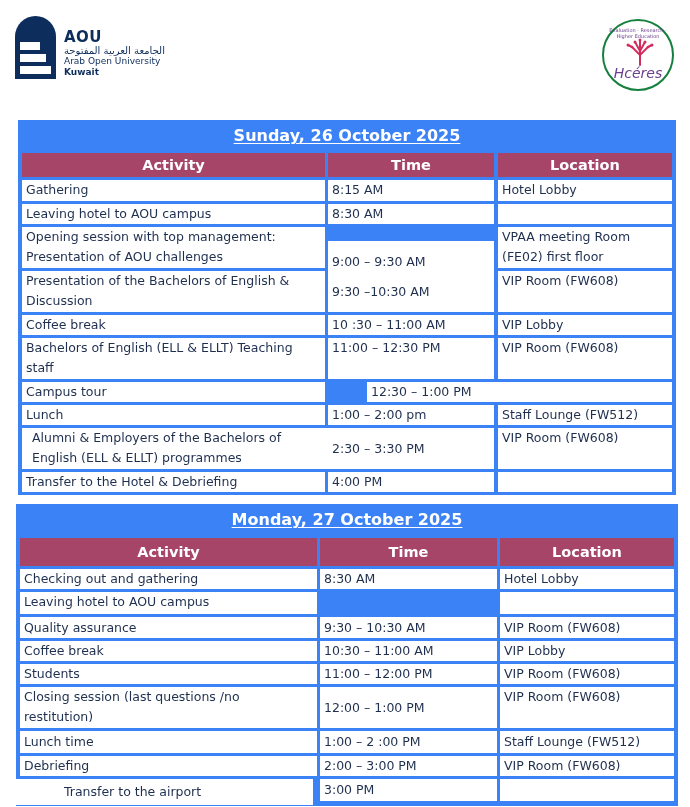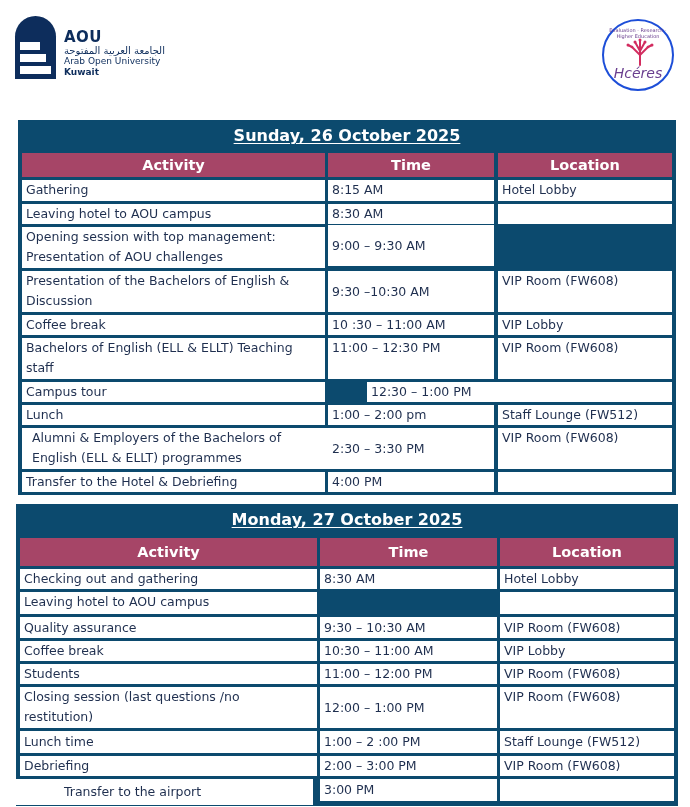--- a/index.html
+++ b/index.html
@@ -9,27 +9,27 @@
   
   .aou-logo { position: absolute; left: 15px; top: 16px; width: 170px; height: 66px; }
   .aou-arch { position: absolute; left: 0; top: 0; width: 41px; height: 63px; background: #0d2d5c; border-radius: 21px 21px 0 0; }
   .aou-bar { position: absolute; left: 5px; height: 8px; background: #ffffff; }
   .aou-text { position: absolute; left: 49px; top: 13px; }
   .aou-abbr { font-weight: bold; font-size: 15px; color: #0d2d5c; line-height: 16px; letter-spacing: 0.5px; }
   .aou-ar { font-size: 10px; color: #0d2d5c; line-height: 11px; direction: rtl; text-align: left; }
   .aou-en { font-size: 9px; color: #0d2d5c; line-height: 11px; }
   .aou-city { font-size: 9px; font-weight: bold; color: #0d2d5c; line-height: 11px; }
 
-  .hceres-logo { position: absolute; left: 602px; top: 19px; width: 72px; height: 72px; border-radius: 50%; border: 2px solid #1d4ed8; background: #fff; }
+  .hceres-logo { position: absolute; left: 602px; top: 19px; width: 72px; height: 72px; border-radius: 50%; border: 2px solid #15803d; background: #fff; }
   .hceres-ring-text { position: absolute; left: 0; top: 6px; width: 100%; text-align: center; font-size: 5px; color: #6a3f8f; }
   .hceres-tree { position: absolute; left: 21px; top: 16px; width: 30px; height: 30px; }
   .hceres-name { position: absolute; left: 0; top: 44px; width: 100%; text-align: center; font-size: 14px; color: #6a3f8f; font-style: italic; }
 
   
-  .day-table { position: absolute; background: #0c4a6e; }
+  .day-table { position: absolute; background: #3b82f6; }
   .day-title { position: absolute; left: 0; top: 0; width: 100%; height: 30px; text-align: center; color: #ffffff; font-weight: bold; font-size: 16px; line-height: 32px; }
   .day-title span { text-decoration: underline; text-underline-offset: 2px; text-decoration-thickness: 1px; }
   .cell { position: absolute; background: #ffffff; font-size: 12.5px; color: #1f2f4f; line-height: 20px; padding: 0 4px; overflow: hidden; white-space: nowrap; }
   .cell.middle { display: flex; align-items: center; }
   .cell.head { background: #a64567; color: #ffffff; font-weight: bold; font-size: 14.5px; text-align: center; justify-content: center; display: flex; align-items: center; padding: 0; }
 </style>
 </head>
 <body>
 
 <div class="aou-logo">
@@ -84,23 +84,27 @@
   <div class="cell" style="left:480px; top:60px; width:174px; height:21px;">Hotel Lobby</div>
 
   <div class="cell" style="left:4px; top:84px; width:303px; height:20px;">Leaving hotel to AOU campus</div>
   <div class="cell" style="left:310px; top:84px; width:166px; height:20px;">8:30 AM</div>
   <div class="cell" style="left:480px; top:84px; width:174px; height:20px;"></div>
 
   <div class="cell" style="left:4px; top:107px; width:303px; height:41px;">
     <div>Opening session with top management:</div>
     <div>Presentation of AOU challenges</div>
   </div>
-  <div class="cell middle" style="left:310px; top:105px; width:166px; height:41px;">
+  <div class="cell middle" style="left:310px; top:121px; width:166px; height:41px;">
       <span>9:00 – 9:30 AM</span>
     </div>
+  <div class="cell" style="left:480px; top:107px; width:174px; height:41px;">
+    <div>VPAA meeting Room</div>
+    <div>(FE02) first floor</div>
+  </div>
 
   <div class="cell" style="left:4px; top:151px; width:303px; height:41px;">
     <div>Presentation of the Bachelors of English &amp;</div>
     <div>Discussion</div>
   </div>
   <div class="cell middle" style="left:310px; top:151px; width:166px; height:41px;">
       <span>9:30 –10:30 AM</span>
     </div>
   <div class="cell" style="left:480px; top:151px; width:174px; height:41px;">VIP Room (FW608)</div>
 

